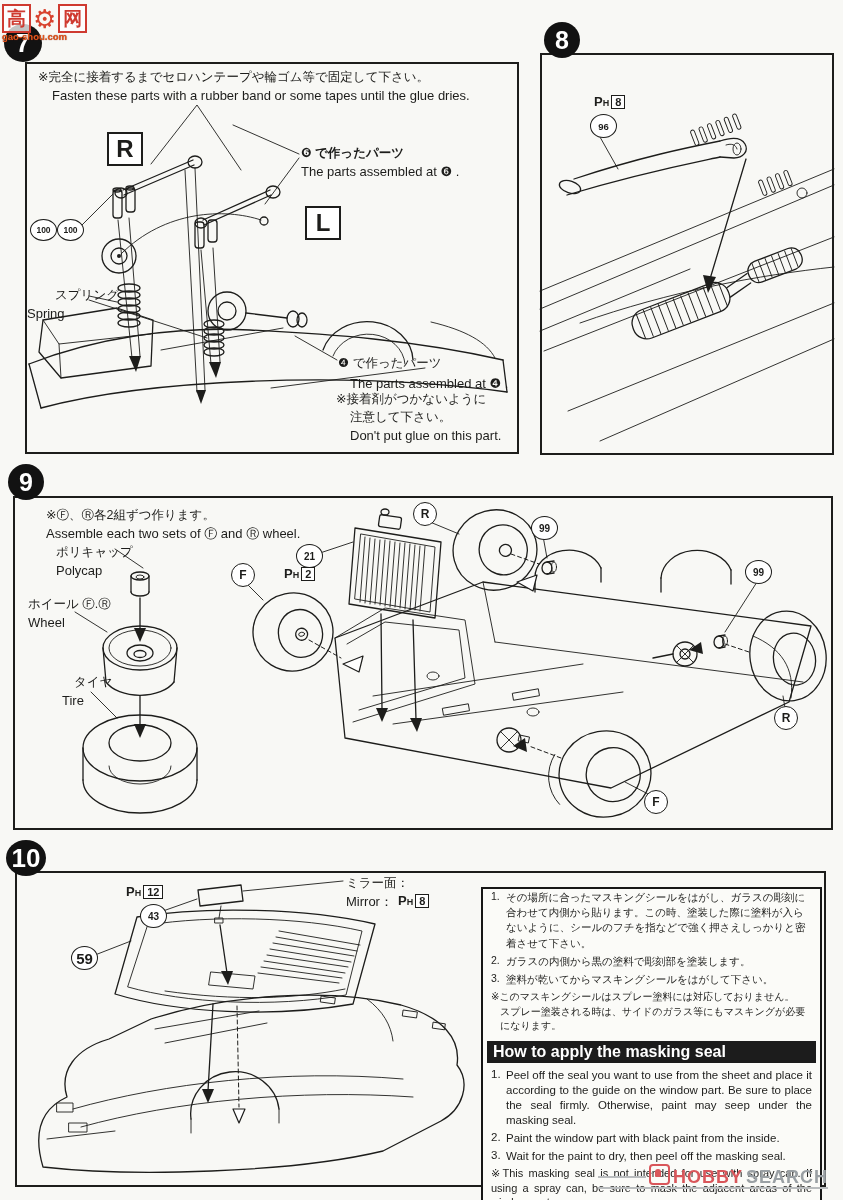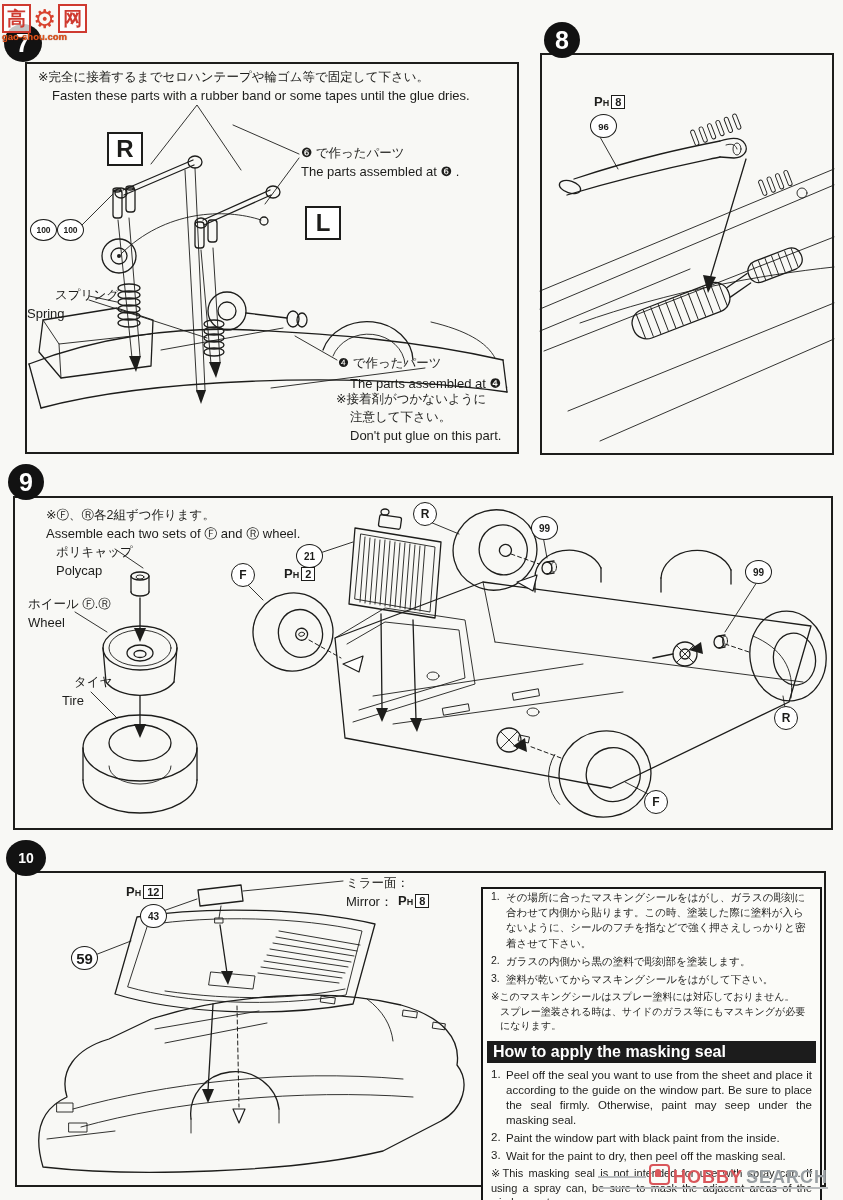--- a/index.html
+++ b/index.html
@@ -56,21 +56,21 @@
   .wm-hobby .sea{color:#9aa0a4;font-weight:800;font-size:18px;letter-spacing:1px;line-height:1;}
 </style>
 </head>
 <body>
 
 <div class="page">
 
   <div class="stepnum" style="left:4px;top:24px;width:38px;height:38px;font-size:26px;">7</div>
   <div class="stepnum" style="left:544px;top:22px;width:36px;height:36px;font-size:25px;">8</div>
   <div class="stepnum" style="left:8px;top:464px;width:36px;height:36px;font-size:25px;">9</div>
-  <div class="stepnum" style="left:6px;top:840px;width:40px;height:36px;font-size:14px;">10</div>
+  <div class="stepnum" style="left:6px;top:840px;width:40px;height:36px;font-size:26px;">10</div>
 
   <div class="wm-gaoshou">
     <div class="wm-row">
       <span class="wm-char">高</span>
       <span class="wm-gear">⚙</span>
       <span class="wm-char">网</span>
     </div>
     <div class="wm-url">gao-shou.com</div>
   </div>
 
@@ -156,21 +156,21 @@
       <path class="thin" d="M406,260 C440,268 462,280 470,296"></path>
     </g>
   </svg>
 
   <div class="sqletter" style="left:107px;top:132px;width:32px;height:30px;font-size:24px;">R</div>
   <div class="sqletter" style="left:305px;top:206px;width:32px;height:30px;font-size:24px;">L</div>
   <div class="pnum" style="left:30px;top:219px;width:25px;height:20px;font-size:8.5px;">100</div>
   <div class="pnum" style="left:57px;top:219px;width:25px;height:20px;font-size:8.5px;">100</div>
   <div class="t jp" style="left:27px;top:288px;padding-left:28px;">スプリング</div>
   <div class="t en" style="left:27px;top:306px;">Spring</div>
-  <div class="t jp" style="left:301px;top:146px;">❻ で作ったパーツ</div>
+  <div class="t jp" style="left:301px;top:146px;font-weight:bold;">❻ で作ったパーツ</div>
   <div class="t en" style="left:301px;top:164px;">The parts assembled at ❻ .</div>
   <div class="t jp" style="left:338px;top:356px;">❹ で作ったパーツ</div>
   <div class="t en" style="left:350px;top:376px;">The parts assembled at ❹ .</div>
   <div class="t jp" style="left:336px;top:392px;">※接着剤がつかないように</div>
   <div class="t jp" style="left:350px;top:410px;">注意して下さい。</div>
   <div class="t en" style="left:350px;top:428px;">Don't put glue on this part.</div>
 
   <div class="frame" style="left:540px;top:53px;width:290px;height:398px;"></div>
   <svg class="art" style="left:540px;top:53px;" width="294" height="400" viewBox="0 0 294 400">
     <line class="thin" x1="60" y1="84" x2="78" y2="116"></line>

